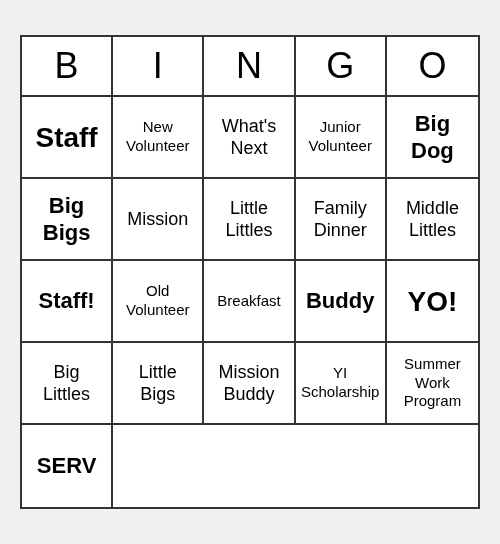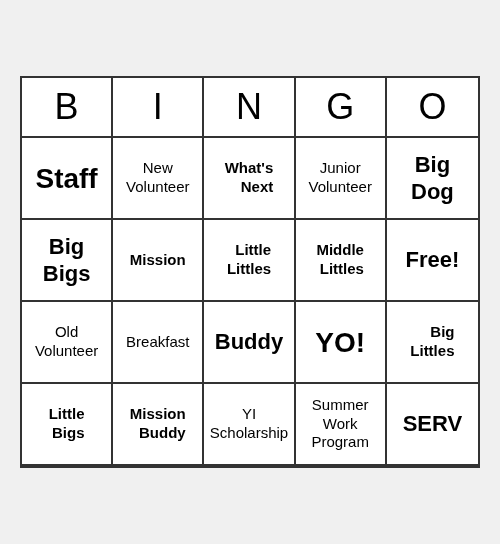--- a/index.html
+++ b/index.html
@@ -74,23 +74,22 @@
       font-size: 22px;
       font-weight: bold;
     }
 
     .cell-text.xlarge {
       font-size: 28px;
       font-weight: bold;
     }
 
     .cell-text.medium {
-      font-size: 15px;
-      font-weight: bold;
-      text-align: right;
+      font-size: 18px;
+      font-weight: normal;
     }
 
     .cell-text.free {
       font-size: 22px;
       font-weight: bold;
     }
   </style>
 </head>
 <body>
 
@@ -121,24 +120,27 @@
       <div class="bingo-cell">
         <span class="cell-text large">Big<br>Bigs</span>
       </div>
       <div class="bingo-cell">
         <span class="cell-text medium">Mission</span>
       </div>
       <div class="bingo-cell">
         <span class="cell-text medium">Little<br>Littles</span>
       </div>
       <div class="bingo-cell">
+        <span class="cell-text medium">Family<br>Dinner</span>
+      </div>
+      <div class="bingo-cell">
         <span class="cell-text medium">Middle<br>Littles</span>
       </div>
       <div class="bingo-cell">
-        <span class="cell-text free">Free!</span>
+        <span class="cell-text free">Staff!</span>
       </div>
       <div class="bingo-cell">
         <span class="cell-text">Old<br>Volunteer</span>
       </div>
       <div class="bingo-cell">
         <span class="cell-text">Breakfast</span>
       </div>
       <div class="bingo-cell">
         <span class="cell-text large">Buddy</span>
       </div>

